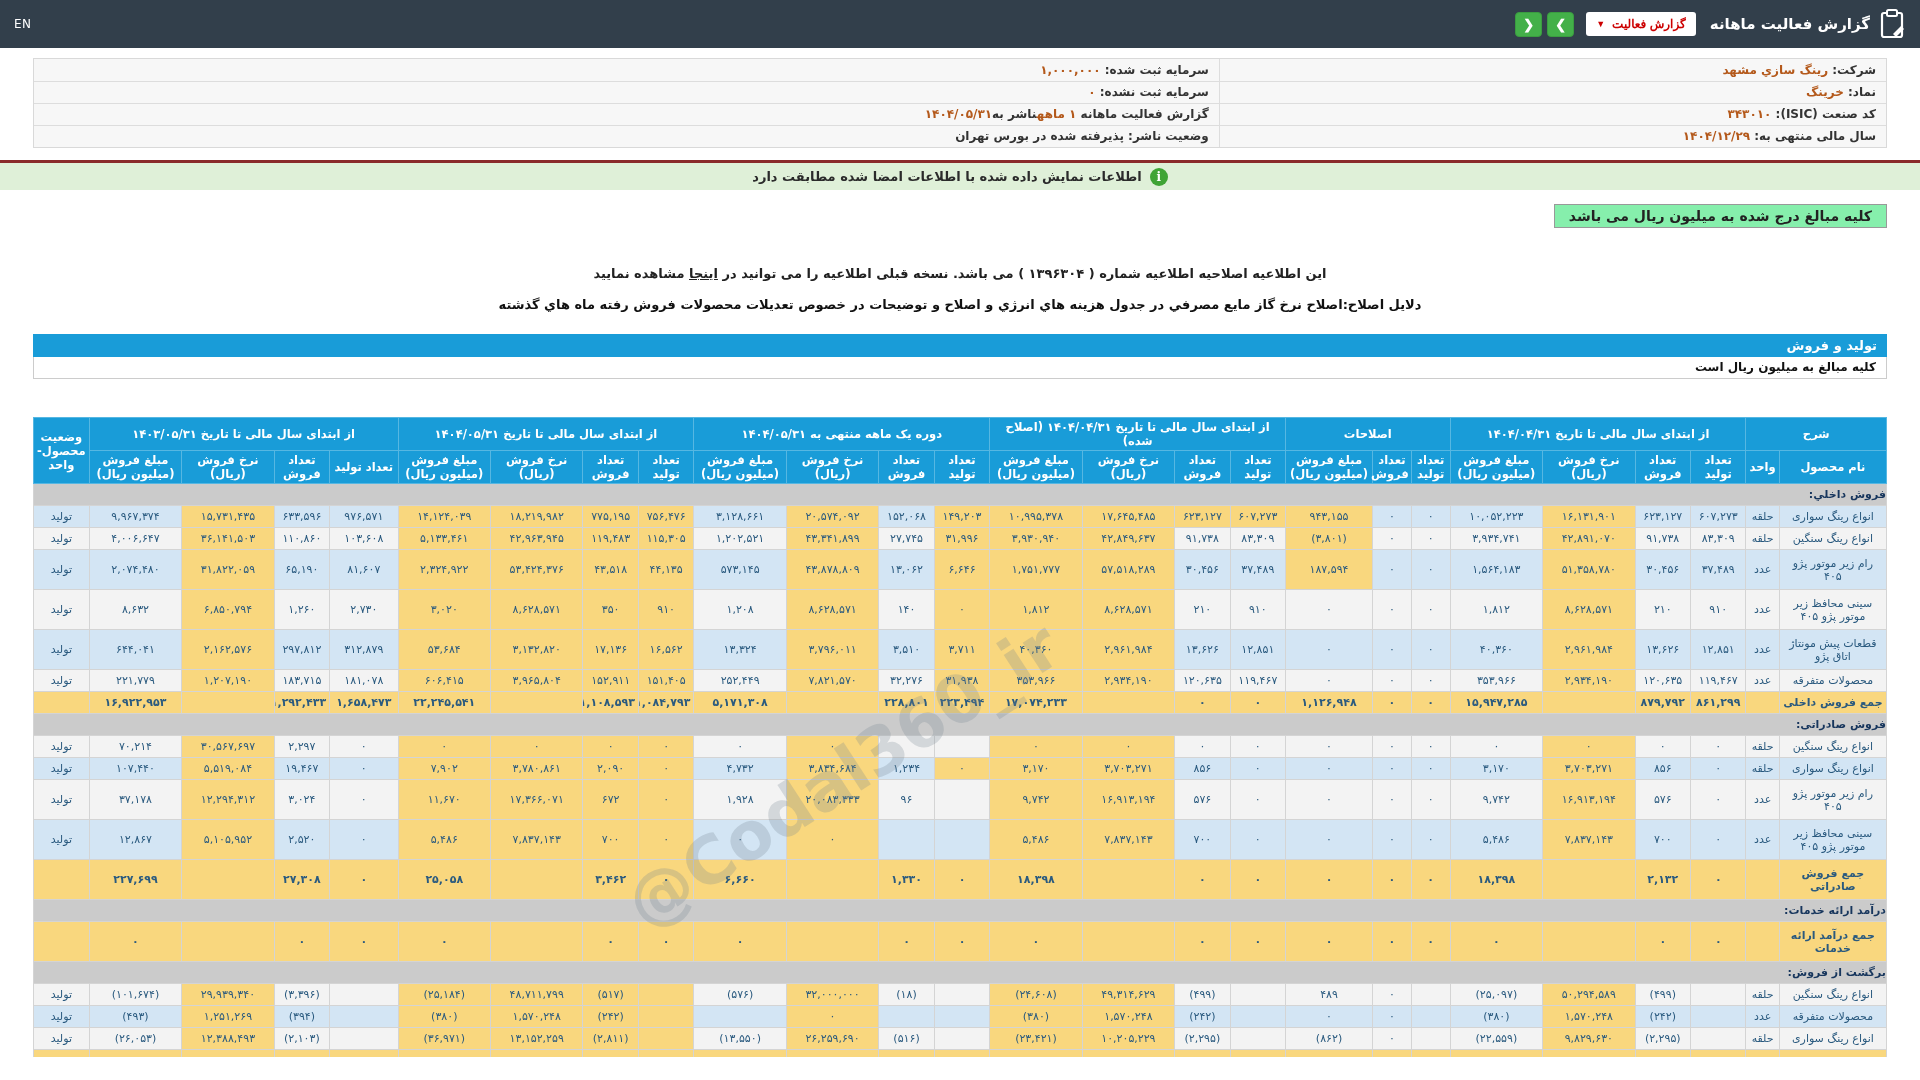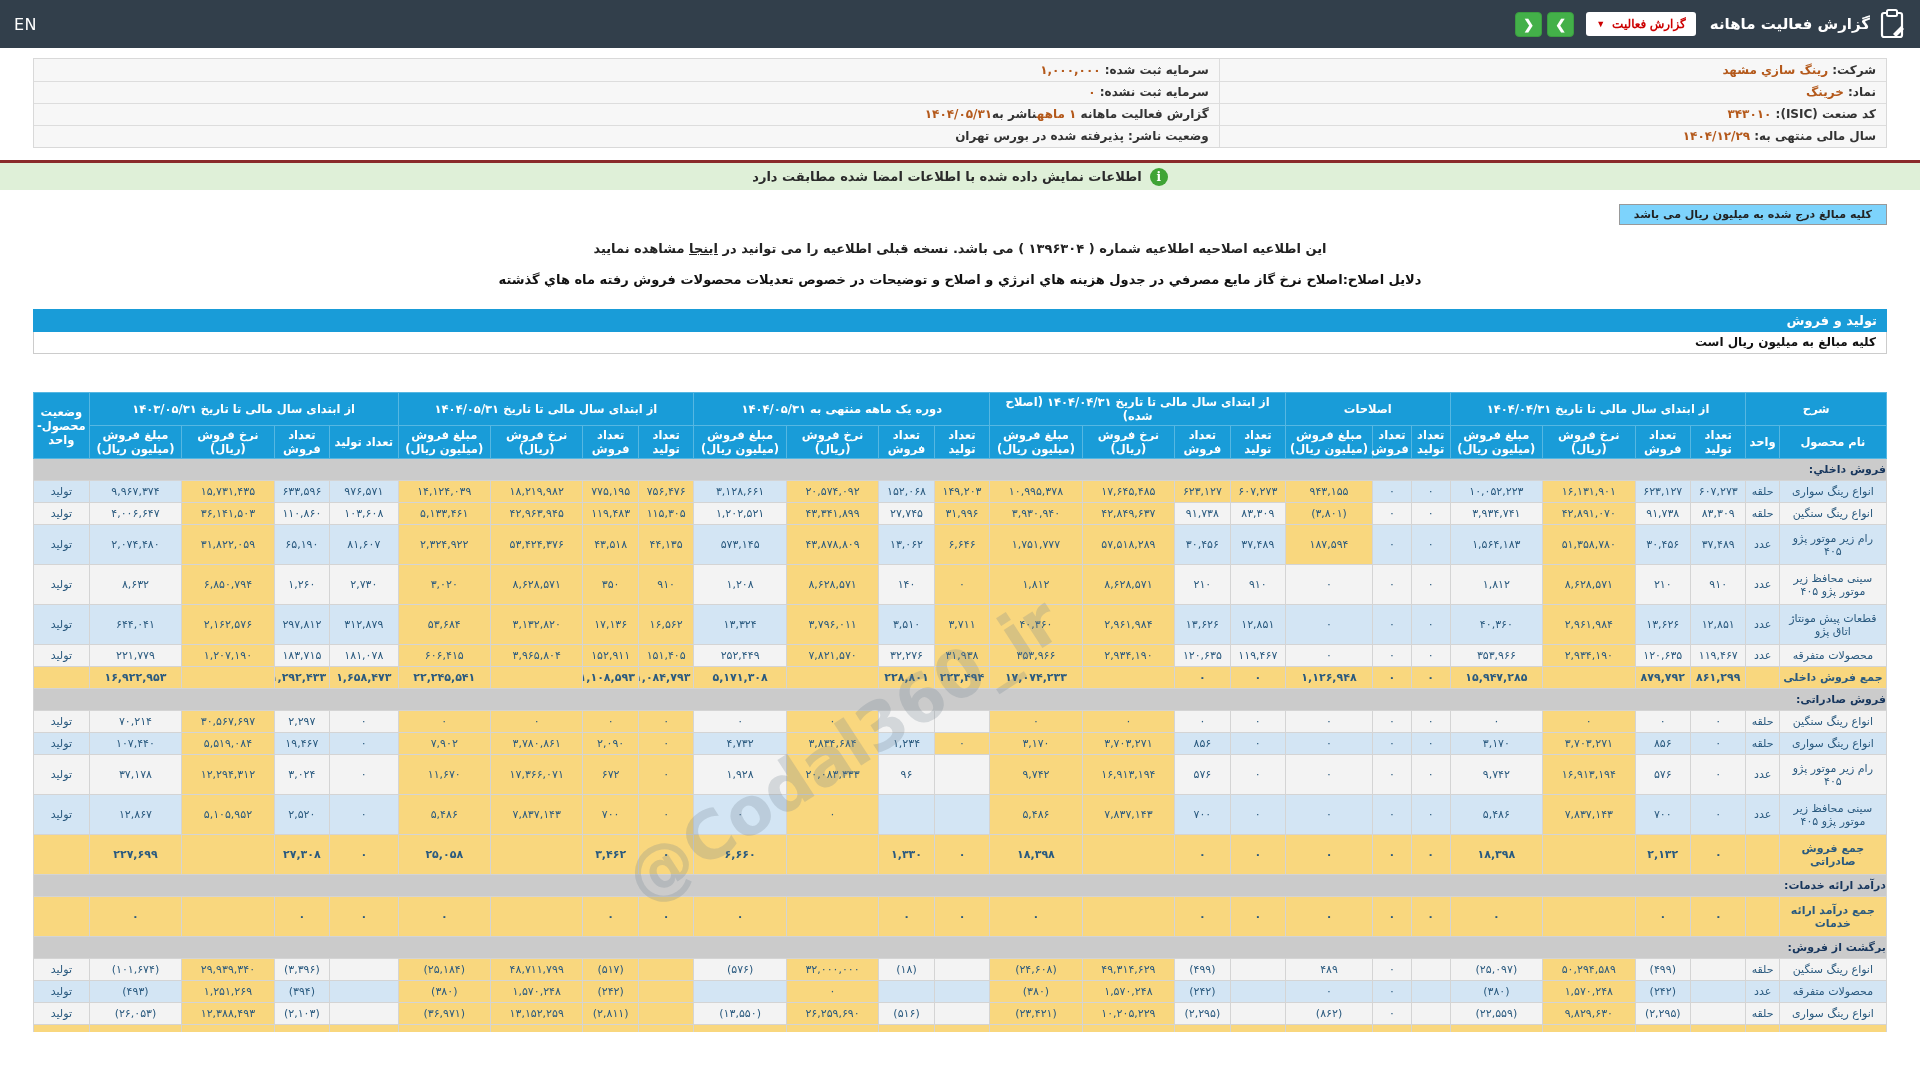--- a/index.html
+++ b/index.html
@@ -10,40 +10,40 @@
     padding:0 14px; direction:rtl; }
   .clip-icon { width:26px; height:30px; margin-left:10px; flex:0 0 auto; }
   .tb-title { color:#fff; font-size:15px; font-weight:bold; margin-left:14px; white-space:nowrap; }
   .tb-dropdown { background:#fff; color:#c00; font-size:12px; font-weight:bold;
     border:none; border-radius:3px; padding:5px 10px; display:flex; align-items:center;
     gap:7px; cursor:pointer; margin-left:12px; white-space:nowrap; }
   .tb-dropdown .caret { color:#c00; font-size:9px; }
   .nav-btn { width:27px; height:25px; background:#43b049; border:1px solid #3a9c40;
     border-radius:4px; color:#fff; font-size:13px; font-weight:bold; cursor:pointer;
     display:flex; align-items:center; justify-content:center; margin-left:5px; }
-  .tb-en { margin-right:auto; color:#fff; font-size:16px; text-decoration:none; letter-spacing:.5px; }
+  .tb-en { margin-right:auto; color:#fff; font-size:12px; text-decoration:none; letter-spacing:.5px; }
   
   .info-wrap { margin:10px 33px 0 33px; border:1px solid #d9d9d9; background:#f7f7f7; }
   .info-table { width:100%; border-collapse:collapse; direction:rtl; }
   .info-table td { border-bottom:1px solid #ddd; padding:3px 10px; font-size:12px;
     height:22px; white-space:nowrap; }
   .info-table tr:last-child td { border-bottom:none; }
   .info-table td.r-cell { width:36%; border-left:1px solid #ddd; }
   .lab { color:#333; font-weight:bold;text-align:center; }
   .val { color:#b4591b; font-weight:bold; }
   .valp { color:#333; font-weight:bold; }
   .red-rule { margin:12px 0 0 0; height:3px; background:#8a2b2b; }
   .green-bar { height:27px; background:#dff0d8; display:flex; align-items:center;
     justify-content:center; gap:8px; font-size:13px; font-weight:bold; color:#2b2b2b; }
   .info-badge { width:18px; height:18px; border-radius:50%; background:#3fa435; color:#fff;
     font-size:12px; font-weight:bold; display:flex; align-items:center; justify-content:center;
     font-family:"DejaVu Serif", serif; }
   .amounts-box { margin:14px 33px 0 0; display:inline-block; border:1px solid #999;
-    background:#7dd3fc; padding:3px 14px; font-size:11px; font-weight:bold; color:#222; }
-  .note-line { text-align:center; margin-top:16px; font-size:13px; color:#222; font-weight:bold; }
+    background:#86efac; padding:3px 14px; font-size:14px; font-weight:bold; color:#222; }
+  .note-line { text-align:center; margin-top:38px; font-size:13px; color:#222; font-weight:bold; }
   .note-line a { color:#222; text-decoration:underline; }
   .reason-line { text-align:center; margin-top:16px; font-size:13px; color:#111; font-weight:bold; }
   
   .sec-bar { margin:22px 33px 0 33px; background:#199cd8; color:#fff; font-weight:bold;
     font-size:13px; padding:4px 10px; height:23px; line-height:15px; }
   .unit-row { margin:0 33px; border:1px solid #ccc; border-top:none; background:#fff;
     font-size:12px; font-weight:bold; color:#111; padding:3px 10px; height:22px; }
   
   .table-zone { position:relative; margin:38px 33px 0 33px; height:640px; overflow:hidden; }
   table.main { width:100%; border-collapse:collapse; table-layout:fixed; direction:rtl; }

